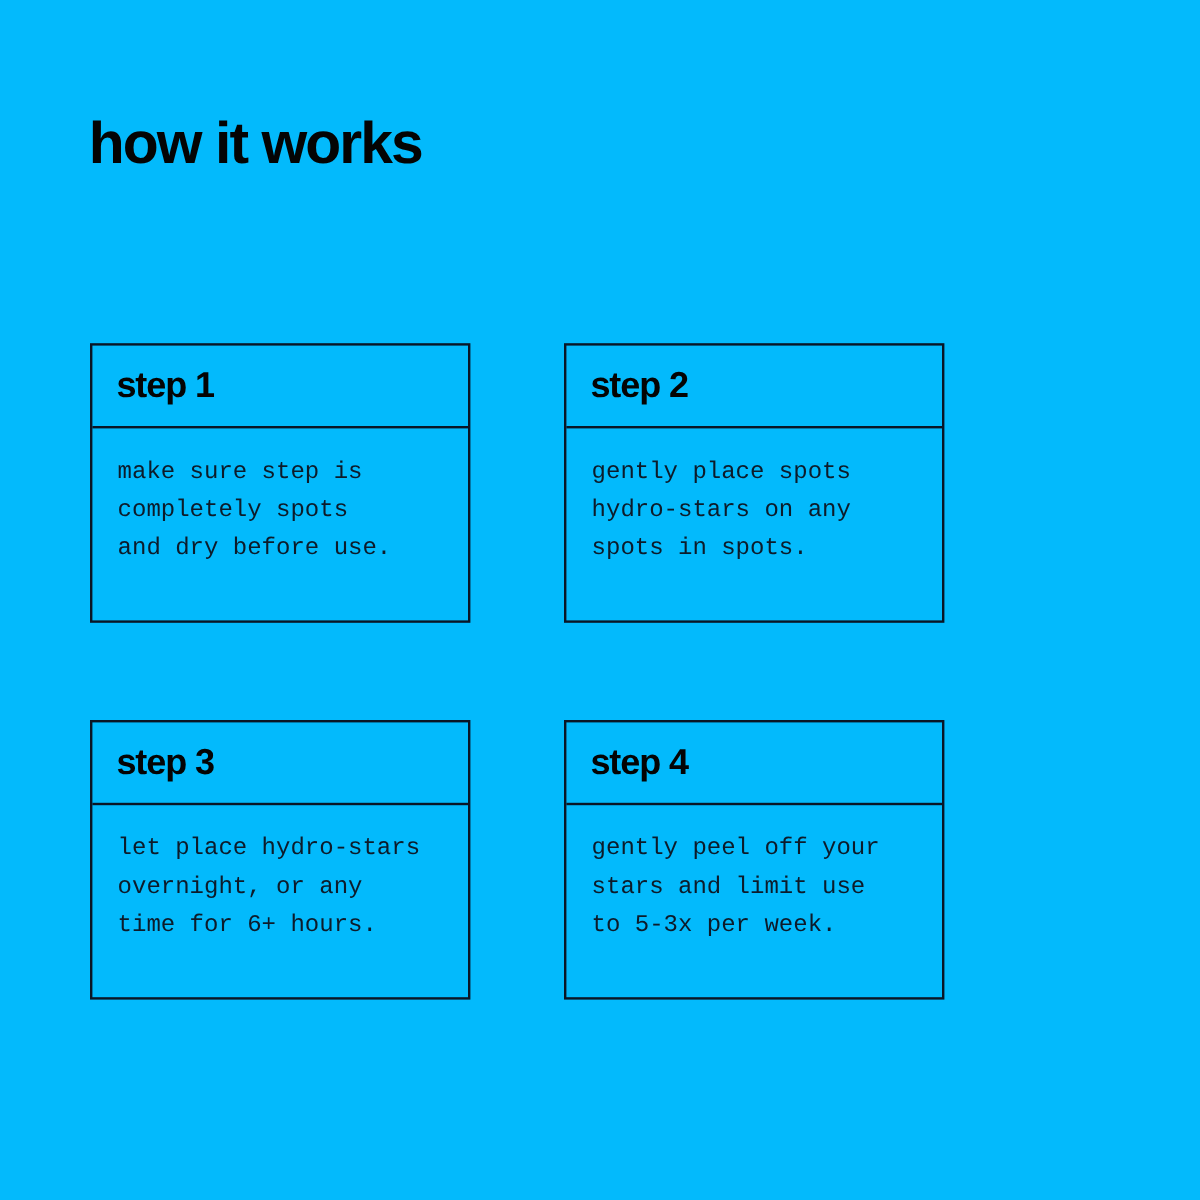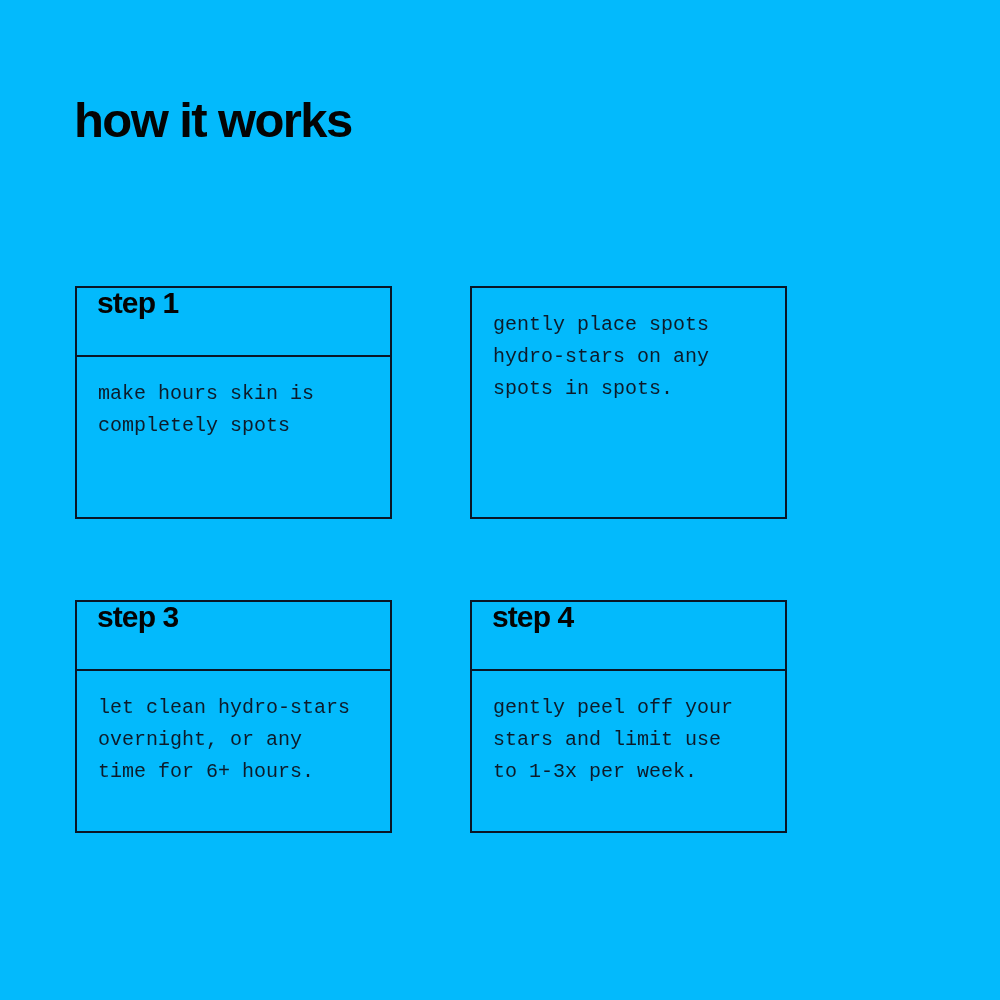--- a/index.html
+++ b/index.html
@@ -51,20 +51,21 @@
     display: flex;
     flex-direction: column;
     position: relative;
   }
   .step-card-header {
     box-sizing: border-box;
     height: 69px;
     flex: 0 0 69px;
     border-bottom: 2px solid #0a1626;
     display: flex;
+    align-items: center;
     padding-left: 20px;
   }
   .step-card-title {
     font-family: "Liberation Sans", sans-serif;
     font-size: 30px;
     font-weight: bold;
     letter-spacing: -0.9px;
     color: #040404;
     line-height: 1;
     white-space: nowrap;
@@ -90,49 +91,53 @@
 
   <div class="page-title">how it works</div>
 
   <div class="cards-grid">
 
     <div class="step-card">
       <div class="step-card-header">
         <span class="step-card-title">step 1</span>
       </div>
       <div class="step-card-body">
-        <div class="step-line">make hours skin is</div>
+        <div class="step-line">make sure step is</div>
         <div class="step-line">completely spots</div>
+        <div class="step-line">and dry before use.</div>
       </div>
     </div>
 
     <div class="step-card">
+      <div class="step-card-header">
+        <span class="step-card-title">step 2</span>
+      </div>
       <div class="step-card-body">
         <div class="step-line">gently place spots</div>
         <div class="step-line">hydro-stars on any</div>
         <div class="step-line">spots in spots.</div>
       </div>
     </div>
 
     <div class="step-card">
       <div class="step-card-header">
         <span class="step-card-title">step 3</span>
       </div>
       <div class="step-card-body">
-        <div class="step-line">let clean hydro-stars</div>
+        <div class="step-line">let place hydro-stars</div>
         <div class="step-line">overnight, or any</div>
         <div class="step-line">time for 6+ hours.</div>
       </div>
     </div>
 
     <div class="step-card">
       <div class="step-card-header">
         <span class="step-card-title">step 4</span>
       </div>
       <div class="step-card-body">
         <div class="step-line">gently peel off your</div>
         <div class="step-line">stars and limit use</div>
-        <div class="step-line">to 1-3x per week.</div>
+        <div class="step-line">to 5-3x per week.</div>
       </div>
     </div>
 
   </div>
 </div>
 
 </body></html>

